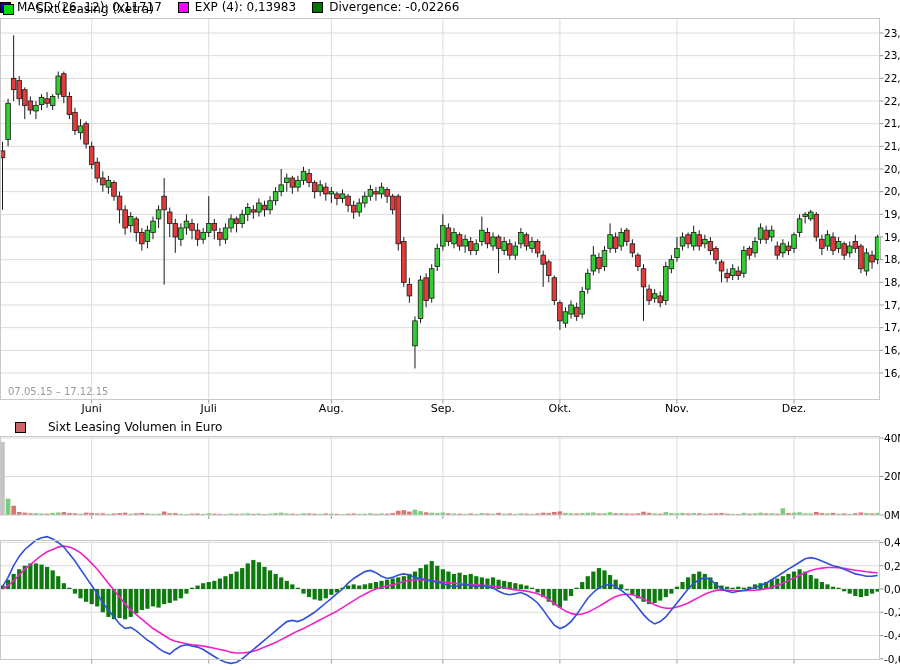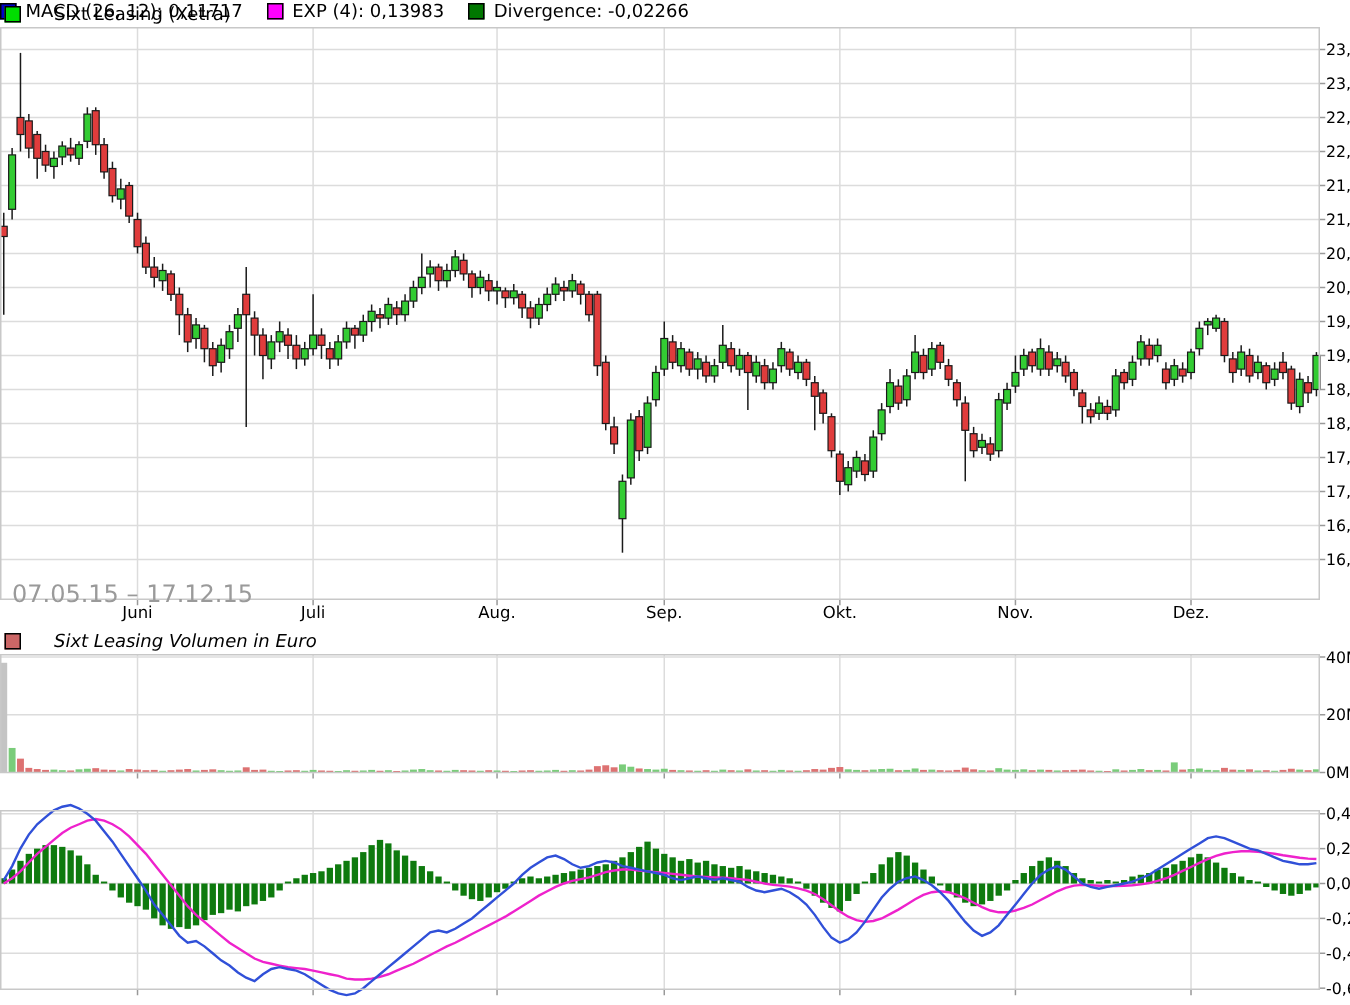--- a/index.html
+++ b/index.html
@@ -2,24 +2,24 @@
 <html><head>
 <meta charset="utf-8">
 <style>
   html,body{margin:0;padding:0;background:#fff;}
   #page{position:relative;width:900px;height:670px;background:#fff;overflow:hidden;
         font-family:"DejaVu Sans",sans-serif;color:#000;}
   #chart-canvas{position:absolute;left:0;top:0;}
   .hdr-row{position:absolute;display:flex;align-items:center;gap:22px;font-size:12px;}
   .swatch{width:9px;height:9px;border:1px solid #000;display:inline-block;flex:0 0 auto;}
   #title-row{left:3px;top:2px;}
-  #vol-title-row{left:3px;top:420px;font-style:italic;}
+  #vol-title-row{left:15px;top:420px;}
   #macd-legend-row{left:3px;top:523px;display:flex;align-items:center;font-size:12px;}
   .legend-item{display:flex;align-items:center;gap:6px;margin-right:16px;}
-  #date-range{position:absolute;left:8px;top:386px;font-size:16px;color:#9a9a9a;}
+  #date-range{position:absolute;left:8px;top:386px;font-size:10px;color:#9a9a9a;}
 </style>
 </head>
 <body>
 
 <div id="page">
 
   <svg id="chart-canvas" width="900" height="670">
     <g id="g-price">
         <line x1="0" y1="372.9975" x2="880" y2="372.9975" stroke="#dcdcdc" stroke-width="1"></line>
         <line x1="0" y1="350.331" x2="880" y2="350.331" stroke="#dcdcdc" stroke-width="1"></line>

